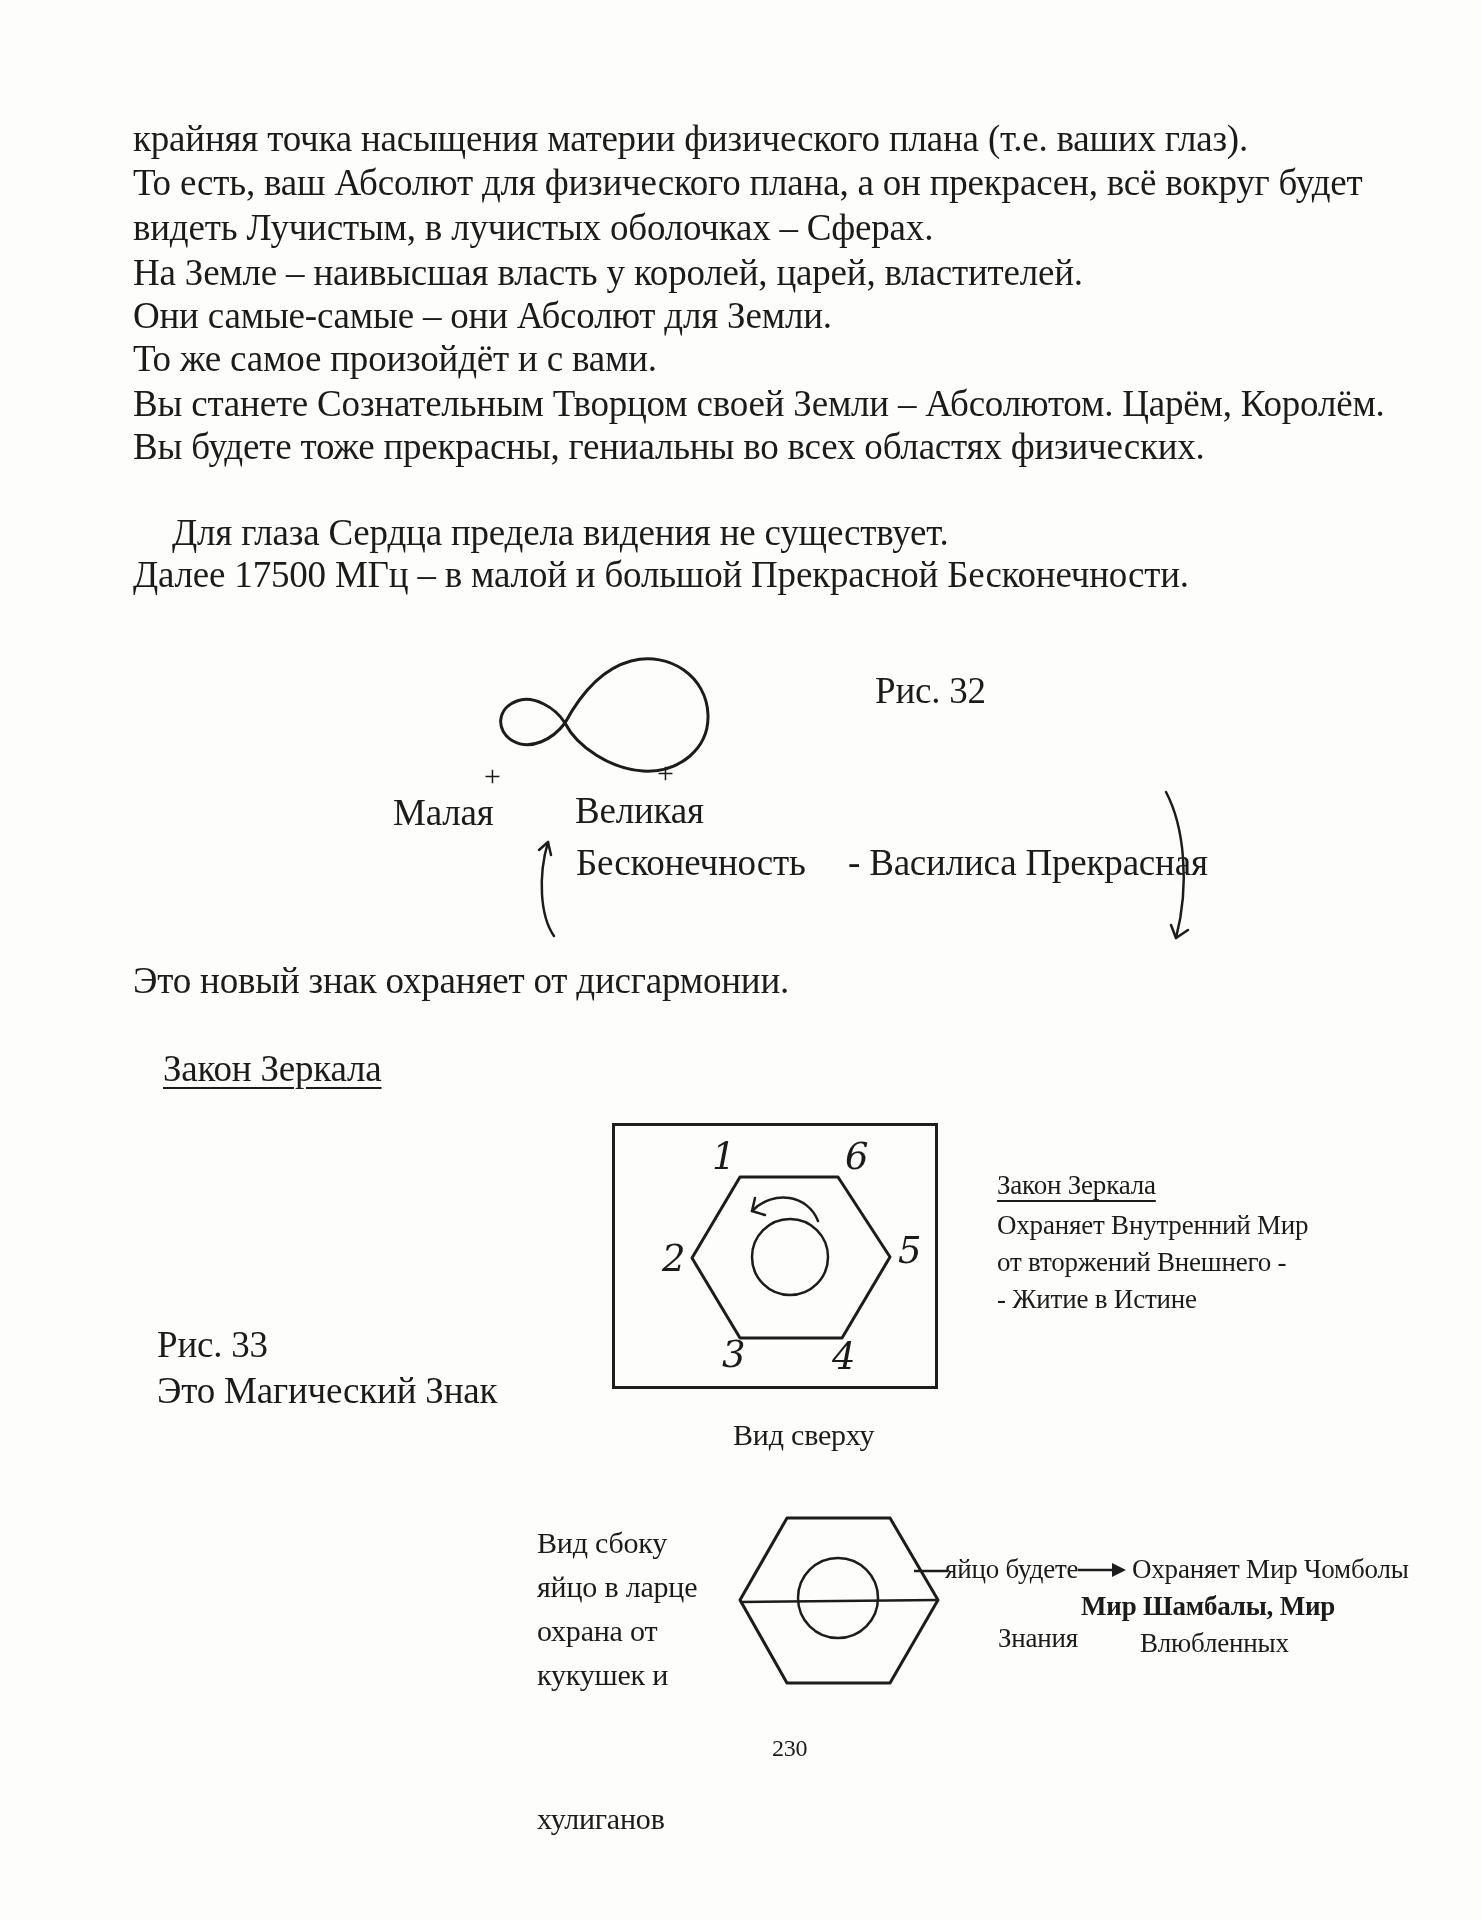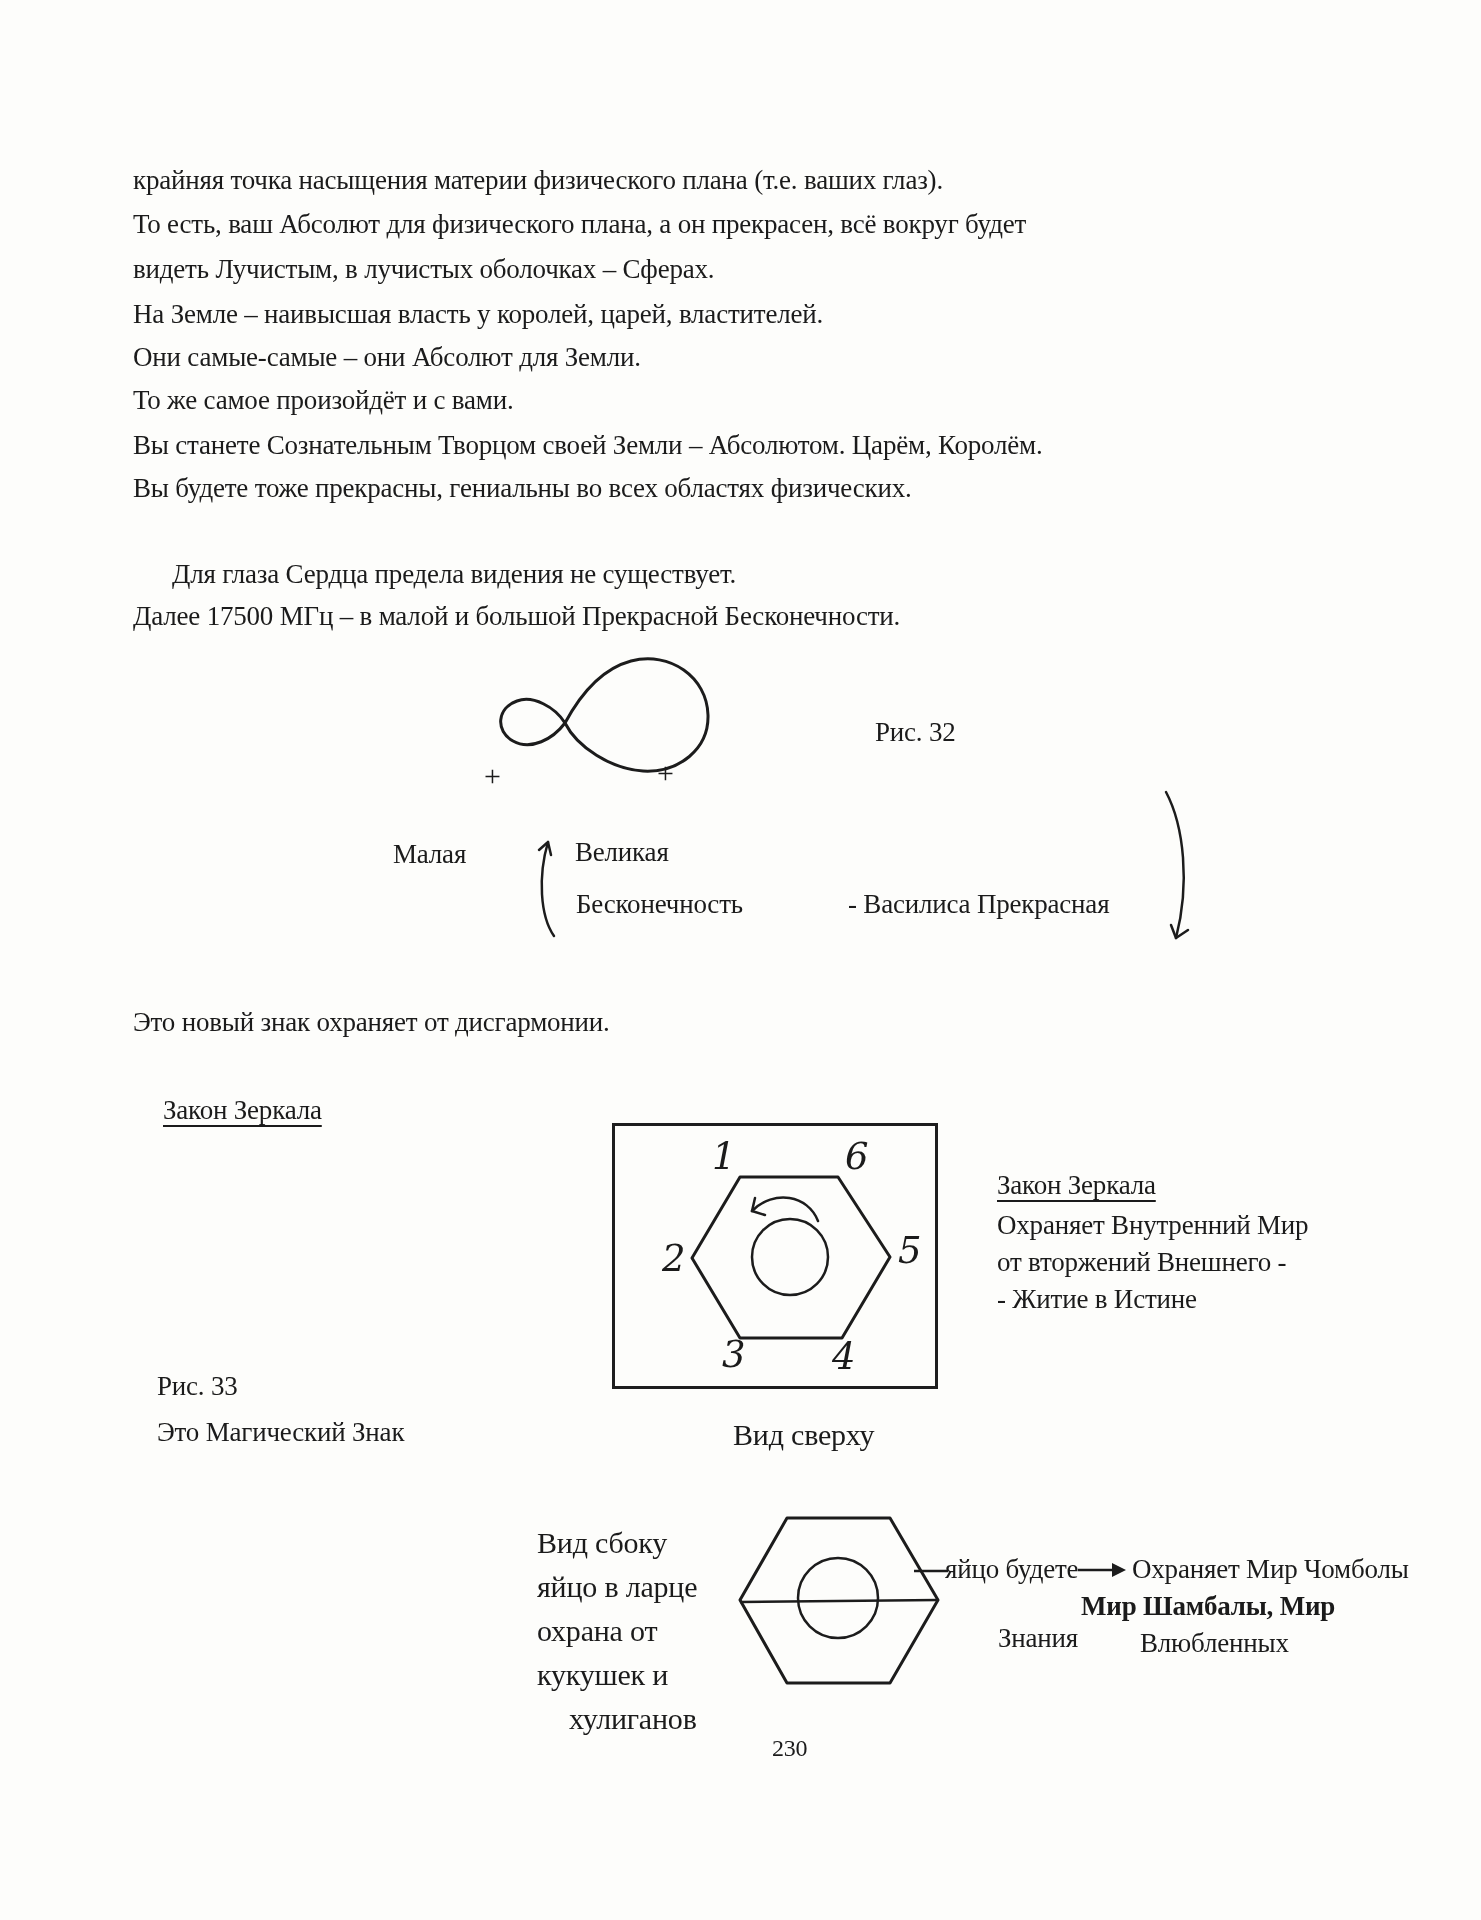--- a/index.html
+++ b/index.html
@@ -5,21 +5,21 @@
   html,body{margin:0;padding:0;background:#e8e8e8;}
   .page{
     position:relative;
     width:1481px;height:1920px;
     background:#fdfdfb;
     font-family:"Liberation Serif","DejaVu Serif",serif;
     color:#1b1b1b;
     overflow:hidden;
   }
   .line{position:absolute;white-space:nowrap;line-height:1;letter-spacing:-0.2px;}
-  .t34{font-size:27px;margin-top:47px;}
+  .t34{font-size:37px;}
   .t30{font-size:30px;}
   .t28{font-size:27px;}
   .t36{font-size:24px;}
   .underline{text-decoration:underline;text-underline-offset:6px;text-decoration-thickness:2px;}
   .hand{font-family:"DejaVu Serif",serif;font-style:italic;font-size:37px;}
   svg{position:absolute;overflow:visible;}
   svg path, svg polygon, svg line, svg circle{vector-effect:non-scaling-stroke;}
   .box{position:absolute;border:3px solid #1e1e1e;}
 </style>
 </head>
@@ -91,21 +91,21 @@
 
   <div class="line t34" style="left:157px;top:1326px;">Рис. 33</div>
   <div class="line t34" style="left:157px;top:1372px;">Это Магический Знак</div>
 
   <div class="line t30" style="left:733px;top:1420px;">Вид сверху</div>
 
   <div class="line t30" style="left:537px;top:1528px;">Вид сбоку</div>
   <div class="line t30" style="left:537px;top:1572px;">яйцо в ларце</div>
   <div class="line t30" style="left:537px;top:1616px;text-align:right;">охрана от</div>
   <div class="line t30" style="left:537px;top:1660px;">кукушек и</div>
-  <div class="line t30" style="left:537px;top:1704px;margin-left:32px;">хулиганов</div>
+  <div class="line t30" style="left:537px;top:1804px;">хулиганов</div>
 
   <svg style="left:710px;top:1505px;" width="255" height="190" viewBox="0 0 255 190">
     <polygon points="30,95 77,13 180,13 228,95 180,178 77,178" fill="none" stroke="#1c1c1c" stroke-width="3" stroke-linejoin="round"></polygon>
     <circle cx="128" cy="93" r="40" fill="none" stroke="#1c1c1c" stroke-width="2.5"></circle>
     <line x1="30" y1="97" x2="228" y2="95" stroke="#1c1c1c" stroke-width="2.5"></line>
     <line x1="204" y1="66" x2="238" y2="66" stroke="#1c1c1c" stroke-width="2.5"></line>
   </svg>
 
   <div class="line t28" style="left:945px;top:1556px;">яйцо будете</div>
   <svg style="left:1078px;top:1560px;" width="48" height="20" viewBox="0 0 48 20">

